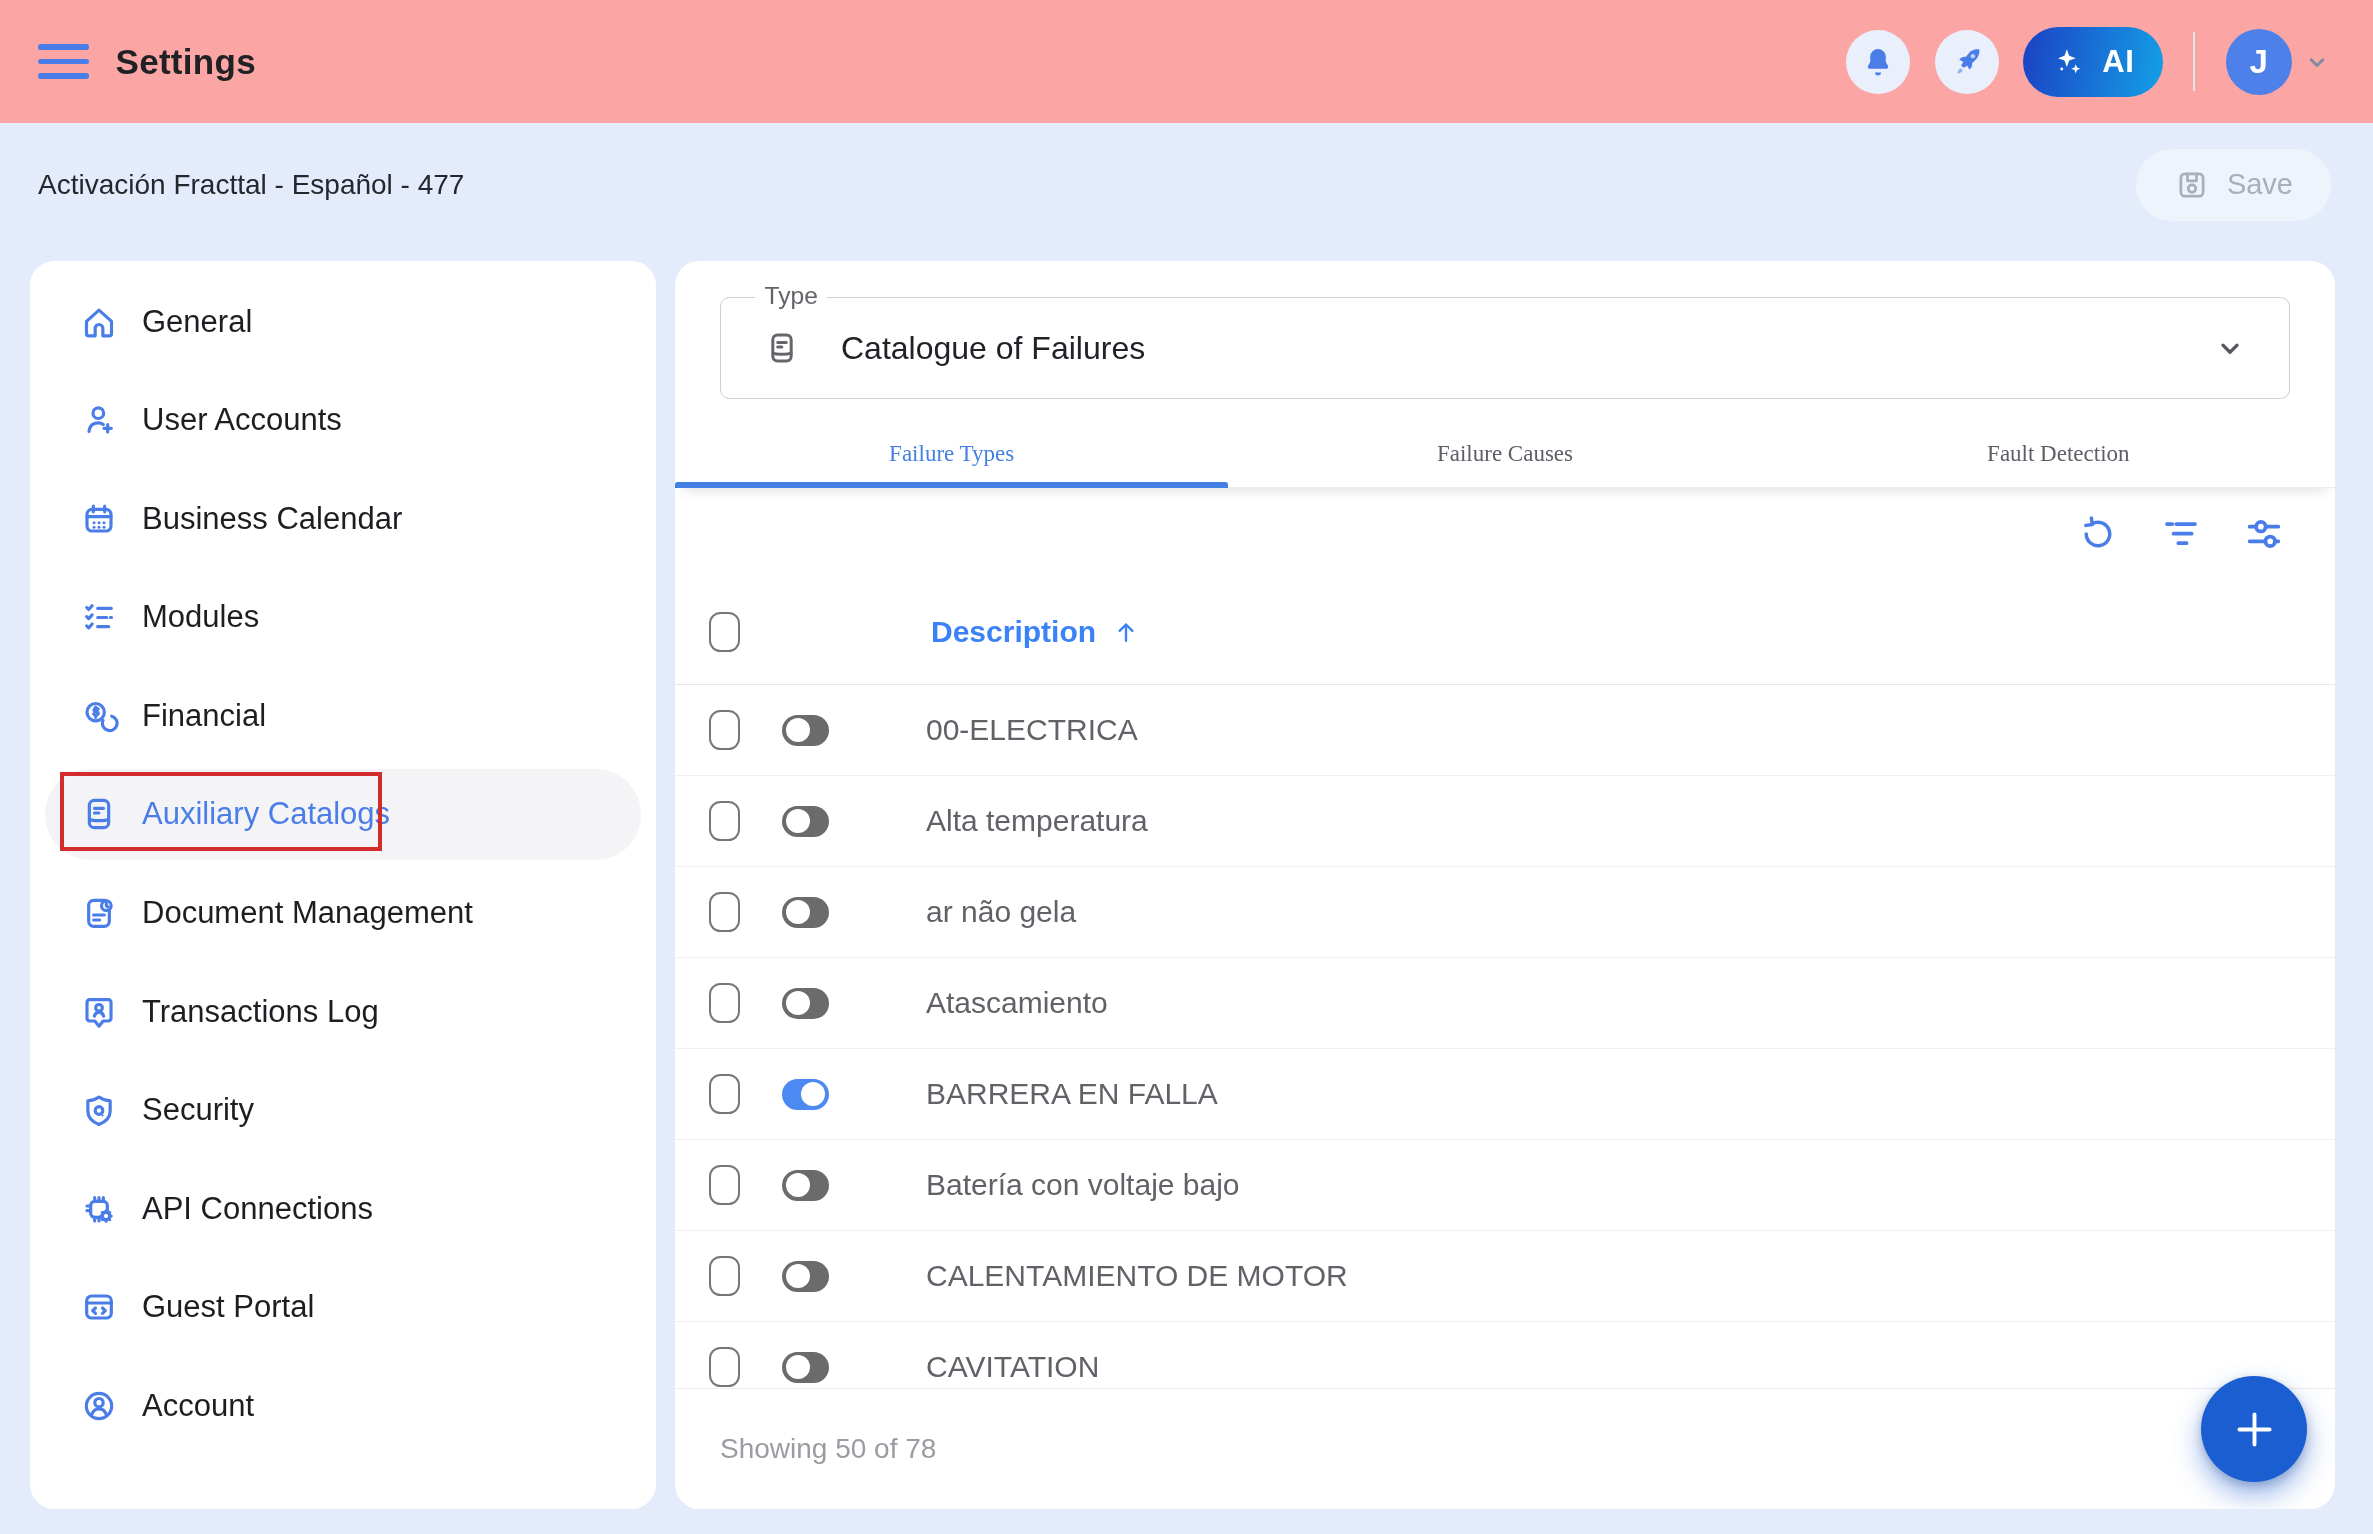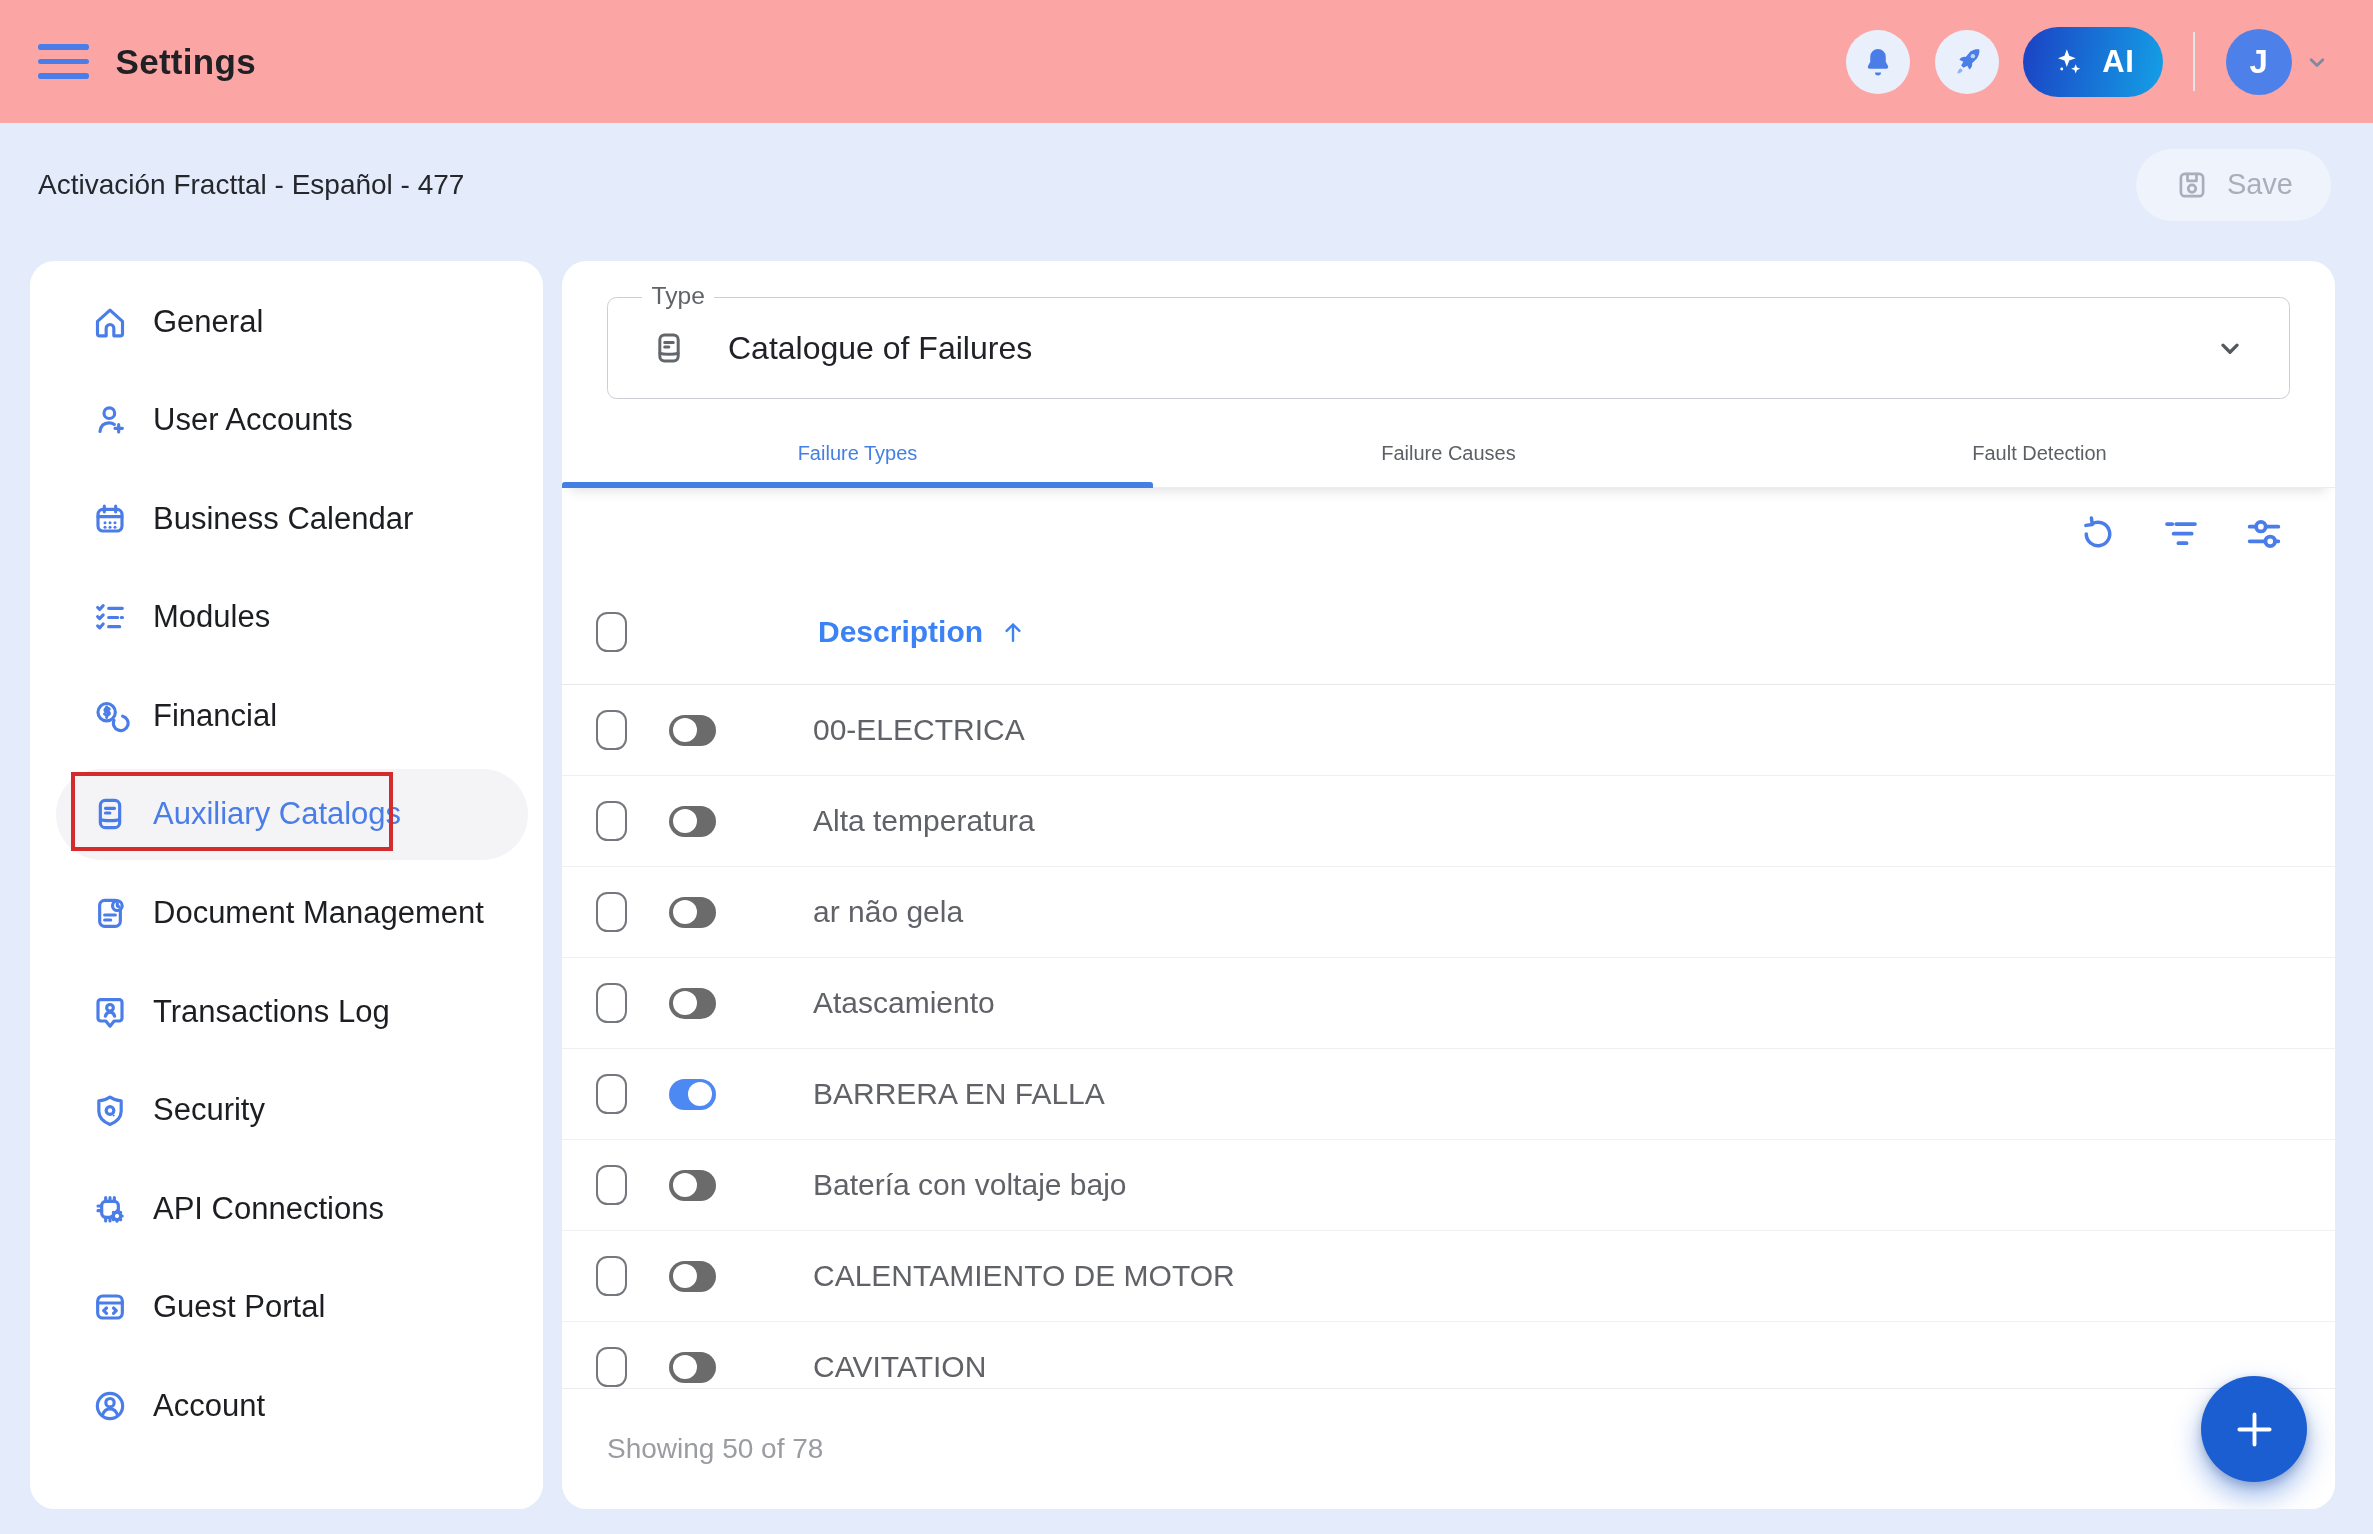--- a/index.html
+++ b/index.html
@@ -29,21 +29,21 @@
   .context-title{ font-size:28px; color:#25272C; }
   .save-btn{ margin-left:auto; height:72px; padding:0 38px; border-radius:36px; background:rgba(255,255,255,.42);
     display:flex; align-items:center; gap:17px; color:#A8AEBB; font-size:29px; cursor:default;text-align:center; }
   .save-btn svg{ width:36px; height:36px; }
 
   
   .content{ display:flex; padding:15px 38px 26.5px 30px; gap:19px; height:1289px; }
   .card{ background:#fff; border-radius:24.6px; }
 
   
-  .sidebar{ width:513px; flex:none; padding:15px 15px 0 26px; }
+  .sidebar{ width:626px; flex:none; padding:15px 15px 0 15px; }
   .side-item{ position:relative; height:91px; margin-bottom:7.6px; display:flex; align-items:center;
     padding-left:34px; gap:23px; border-radius:49px; cursor:pointer; }
   .side-item .s-icon{ width:40px; height:40px; color:var(--accent,#4A7DE8); flex:none; }
   .side-item .s-icon svg{ width:40px; height:40px; }
   .side-item .s-label{ font-size:31px; color:#1C1E22; }
   .side-item.active{ background:#F4F4F6; }
   .side-item.active .s-label{ color:var(--accent,#4A7DE8); }
   .annotation{ display:none; position:absolute; left:15px; top:2.8px; width:322px; height:79px;
     border:4.7px solid var(--annotation,#D32C2C); pointer-events:none; }
   .side-item.annotated .annotation{ display:block; }
@@ -54,22 +54,22 @@
   .type-select{ position:relative; height:102px; border:1.9px solid #CBCFD5; border-radius:9.5px;
     display:flex; align-items:center; padding:0 42px; cursor:pointer; }
   .type-label{ position:absolute; top:-16px; left:34px; background:#fff; padding:0 9.5px; font-size:24.6px; color:#606368; }
   .type-icon{ width:38px; height:38px; color:#63666B; margin-right:40px; }
   .type-icon svg{ width:38px; height:38px; }
   .type-value{ font-size:32px; color:#202227; }
   .type-chevron{ margin-left:auto; color:#55585D; width:34px; height:34px; }
 
   .tabs{ margin-top:21px; height:68px; display:flex; border-bottom:0.9px solid #ECECEE;
     box-shadow:0 11.4px 11.4px -8.5px rgba(60,64,67,.18); position:relative; z-index:2; background:#fff; }
-  .tab{ flex:1; display:flex; align-items:center; justify-content:center; font-size:20px; color:#5B5F66;
-    position:relative; cursor:pointer; }
+  .tab{ flex:1; display:flex; align-items:center; justify-content:center; font-size:23px; color:#5B5F66;
+    position:relative; cursor:pointer;font-family:Liberation Serif, serif; }
   .tab.active{ color:var(--tab-active,#4480E3); }
   .tab.active::after{ content:""; position:absolute; left:0; right:0; bottom:-0.9px; height:5.7px;
     background:var(--tab-active,#4480E3); border-radius:2.8px 2.8px 0 0; }
 
   .list-toolbar{ height:91px; display:flex; align-items:center; justify-content:flex-end; gap:38px; padding-right:49px; }
   .tool-btn{ width:45px; height:45px; color:var(--accent,#4A7DE8); cursor:pointer; display:flex; align-items:center; justify-content:center; }
   .tool-btn svg{ width:44px; height:44px; }
 
   .table-header{ height:106px; display:flex; align-items:center; padding:0 45px 0 34px; border-bottom:0.9px solid #E8E8EA; }
   .cbx{ width:31px; height:40px; border:2.8px solid #74787D; border-radius:11.4px; background:#fff; flex:none; cursor:pointer; }

